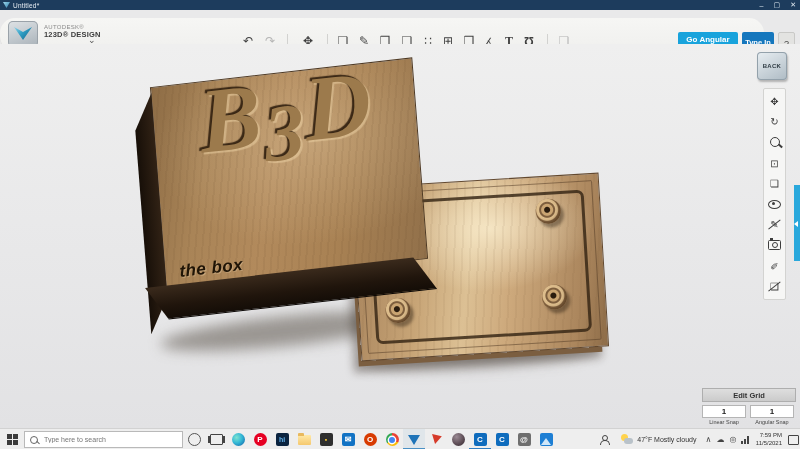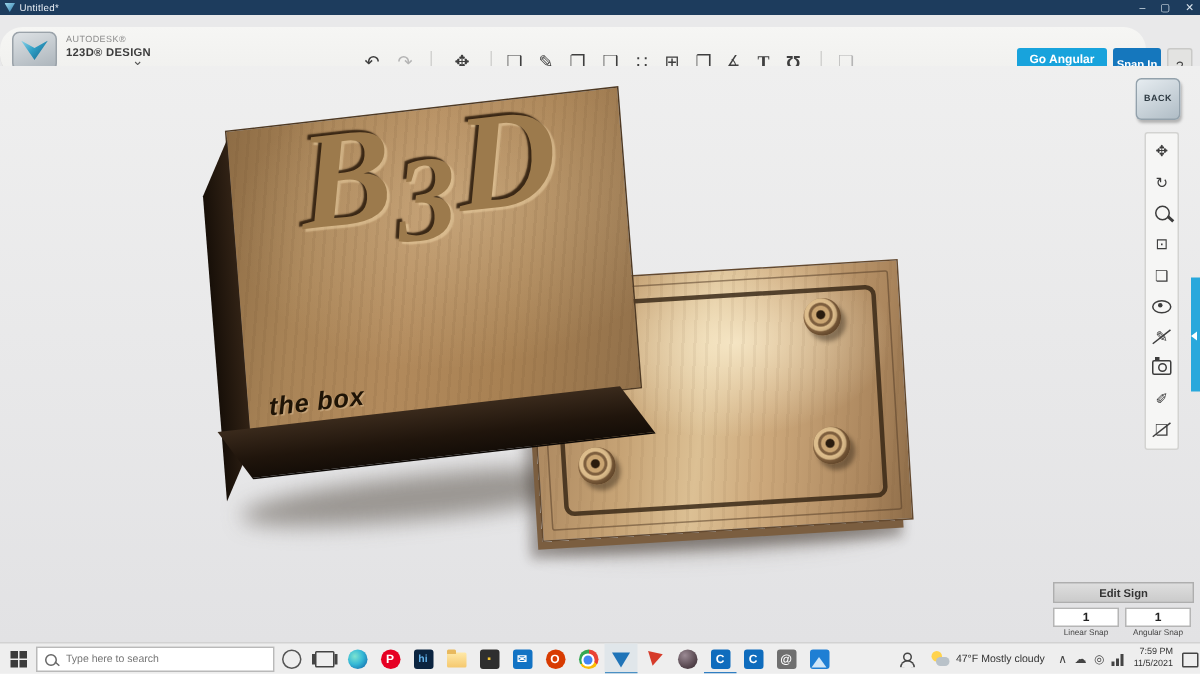--- a/index.html
+++ b/index.html
@@ -217,21 +217,21 @@
     <span class="tb" style="left:519px">
         <span class="snapglyph">Ω</span>
       </span>
     <span class="tsep" style="left:547px"></span>
     <span class="tb dis" style="left:554px">❏</span>
 
     <div class="gopremium">
       <div class="gp1">Go Angular</div>
       <div class="gp2">(FOR COMMERCIAL USE)</div>
     </div>
-    <div class="signin">Snap In</div>
+    <div class="signin">Type In</div>
     <div class="helpbtn">?</div>
   </div>
 
   <div class="canvas">
 
     <div class="viewcube">
       <span>BACK</span>
     </div>
 
     <div class="rtool">
@@ -268,21 +268,21 @@
 
     <div class="lid">
       <div class="lid-grain"></div>
       <div class="lid-side"></div>
       <div class="lid-front"></div>
       <div class="engrave"><span>B</span><span class="mid">3</span><span>D</span></div>
       <div class="caption">the box</div>
     </div>
 
     <div class="gridpanel">
-      <div class="editgrid-btn">Edit Sign</div>
+      <div class="editgrid-btn">Edit Grid</div>
       <div class="snaprow">
         <input class="snapfield" value="1" style="">
         <input class="snapfield" value="1" style="">
       </div>
       <div class="snaplabels">
         <div>Linear Snap</div>
         <div>Angular Snap</div>
       </div>
     </div>
   </div>

